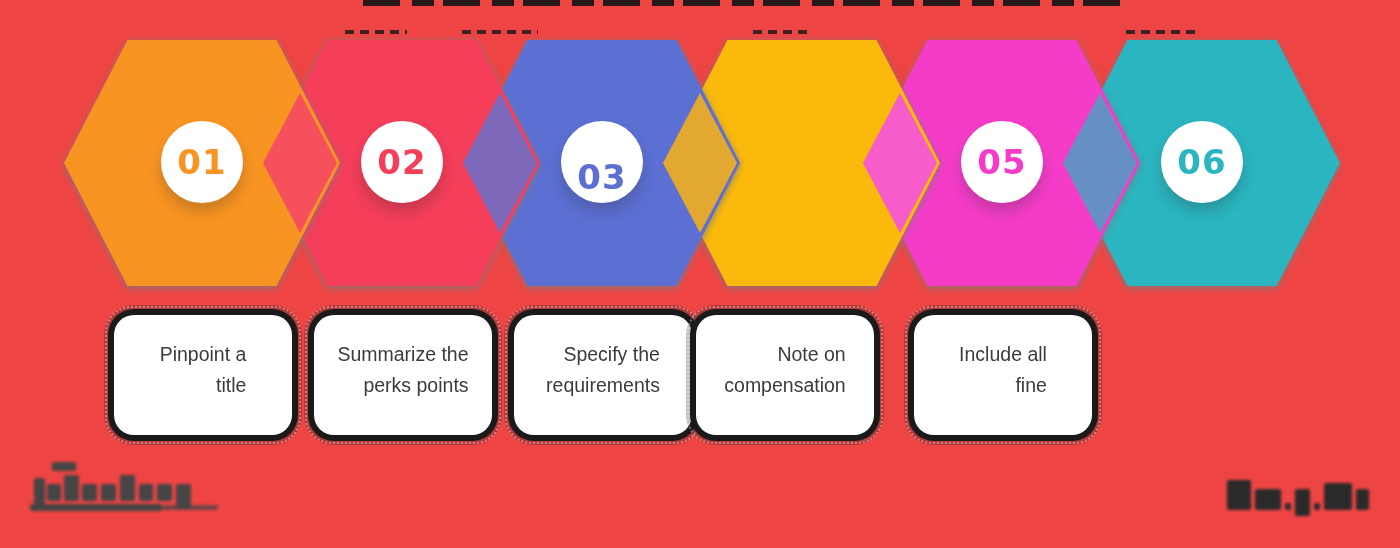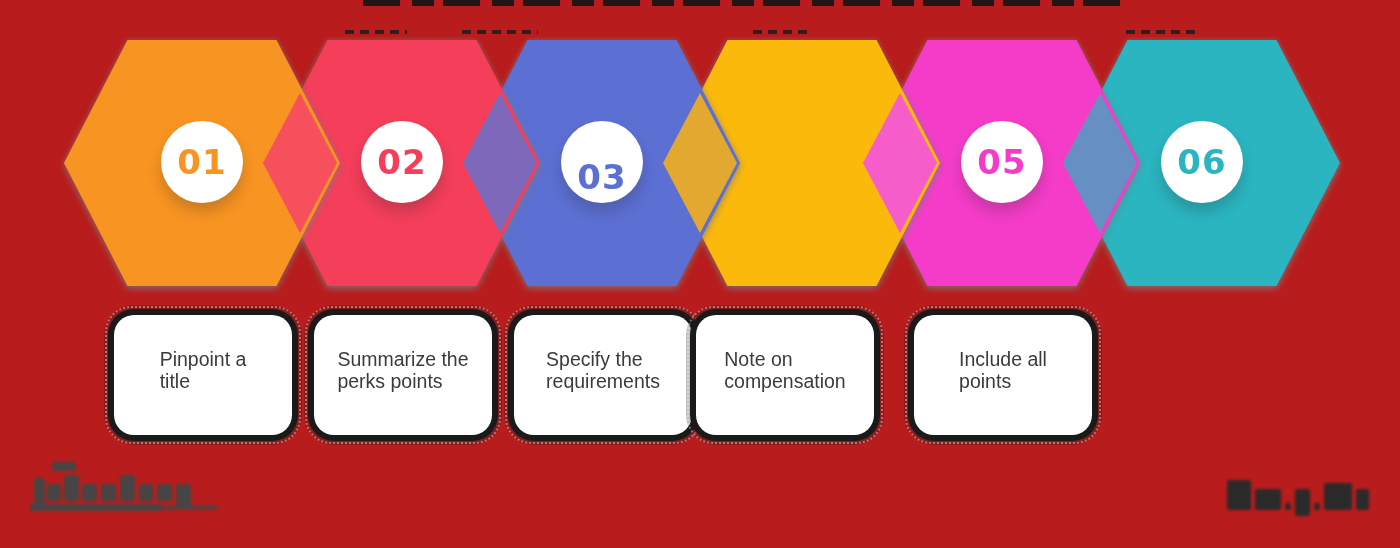--- a/index.html
+++ b/index.html
@@ -1,18 +1,18 @@
 <!DOCTYPE html>
 <html><head>
 <meta charset="utf-8">
 <style>
   html,body { margin:0; padding:0; background:#ffffff; }
   #canvas {
     position:relative; width:1400px; height:548px; overflow:hidden;
-    background:#b91c1c; font-family:"Liberation Sans", sans-serif;
+    background:#ef4444; font-family:"Liberation Sans", sans-serif;
   }
 
   
   .hex-wrap {
     position:absolute; top:40px; width:276px; height:246px;
     filter: drop-shadow(0 3px 3px rgba(125,125,125,.6)) drop-shadow(0 -1px 2px rgba(125,125,125,.35));
   }
   .hex {
     width:100%; height:100%;
     clip-path: polygon(0% 50%, 23% 0%, 77% 0%, 100% 50%, 77% 100%, 23% 100%);
@@ -41,22 +41,22 @@
     position:absolute; top:315px; width:178px; height:120px; z-index:5;
     background:#ffffff; border-radius:20px;
     box-shadow: 0 0 0 6px #1a1a1a, 0 0 0 10px rgba(26,26,26,.28);
     display:flex; align-items:center; justify-content:center;
   }
   .card::after {
     content:""; position:absolute; inset:-9px; border-radius:26px;
     border:2px dotted rgba(255,255,255,.38); pointer-events:none;
   }
   .card-label {
-    white-space:pre-line; text-align:left;
-    font-size:19.5px; line-height:22px; color:var(--text-color,#3b3b3b);
+    white-space:pre-line; text-align:right;
+    font-size:19.5px; line-height:31px; color:var(--text-color,#3b3b3b);
     padding-bottom:10px;
   }
 
   
   .top-streak {
     position:absolute; left:363px; top:0; width:768px; height:6px; z-index:9; opacity:.92;
     background: repeating-linear-gradient(90deg,#141414 0 37px, transparent 37px 49px,
                  #141414 49px 71px, transparent 71px 80px);
   }
   .dash-group {
@@ -133,21 +133,21 @@
   <div class="card" style="left:514px">
       <div class="card-label">Specify the
 requirements</div>
     </div>
   <div class="card" style="left:696px">
       <div class="card-label">Note on
 compensation</div>
     </div>
   <div class="card" style="left:914px">
       <div class="card-label">Include all
-points</div>
+fine</div>
     </div>
 
   <div class="wm wm-left" style="color: rgb(69, 69, 69);">
     <div class="blob" style="left:22px;top:2px;width:24px;height:9px"></div>
     <div class="blob" style="left:4px;top:18px;width:11px;height:27px"></div>
     <div class="blob" style="left:17px;top:24px;width:14px;height:17px"></div>
     <div class="blob" style="left:34px;top:15px;width:15px;height:26px"></div>
     <div class="blob" style="left:52px;top:24px;width:15px;height:17px"></div>
     <div class="blob" style="left:71px;top:24px;width:15px;height:17px"></div>
     <div class="blob" style="left:90px;top:15px;width:15px;height:26px"></div>

